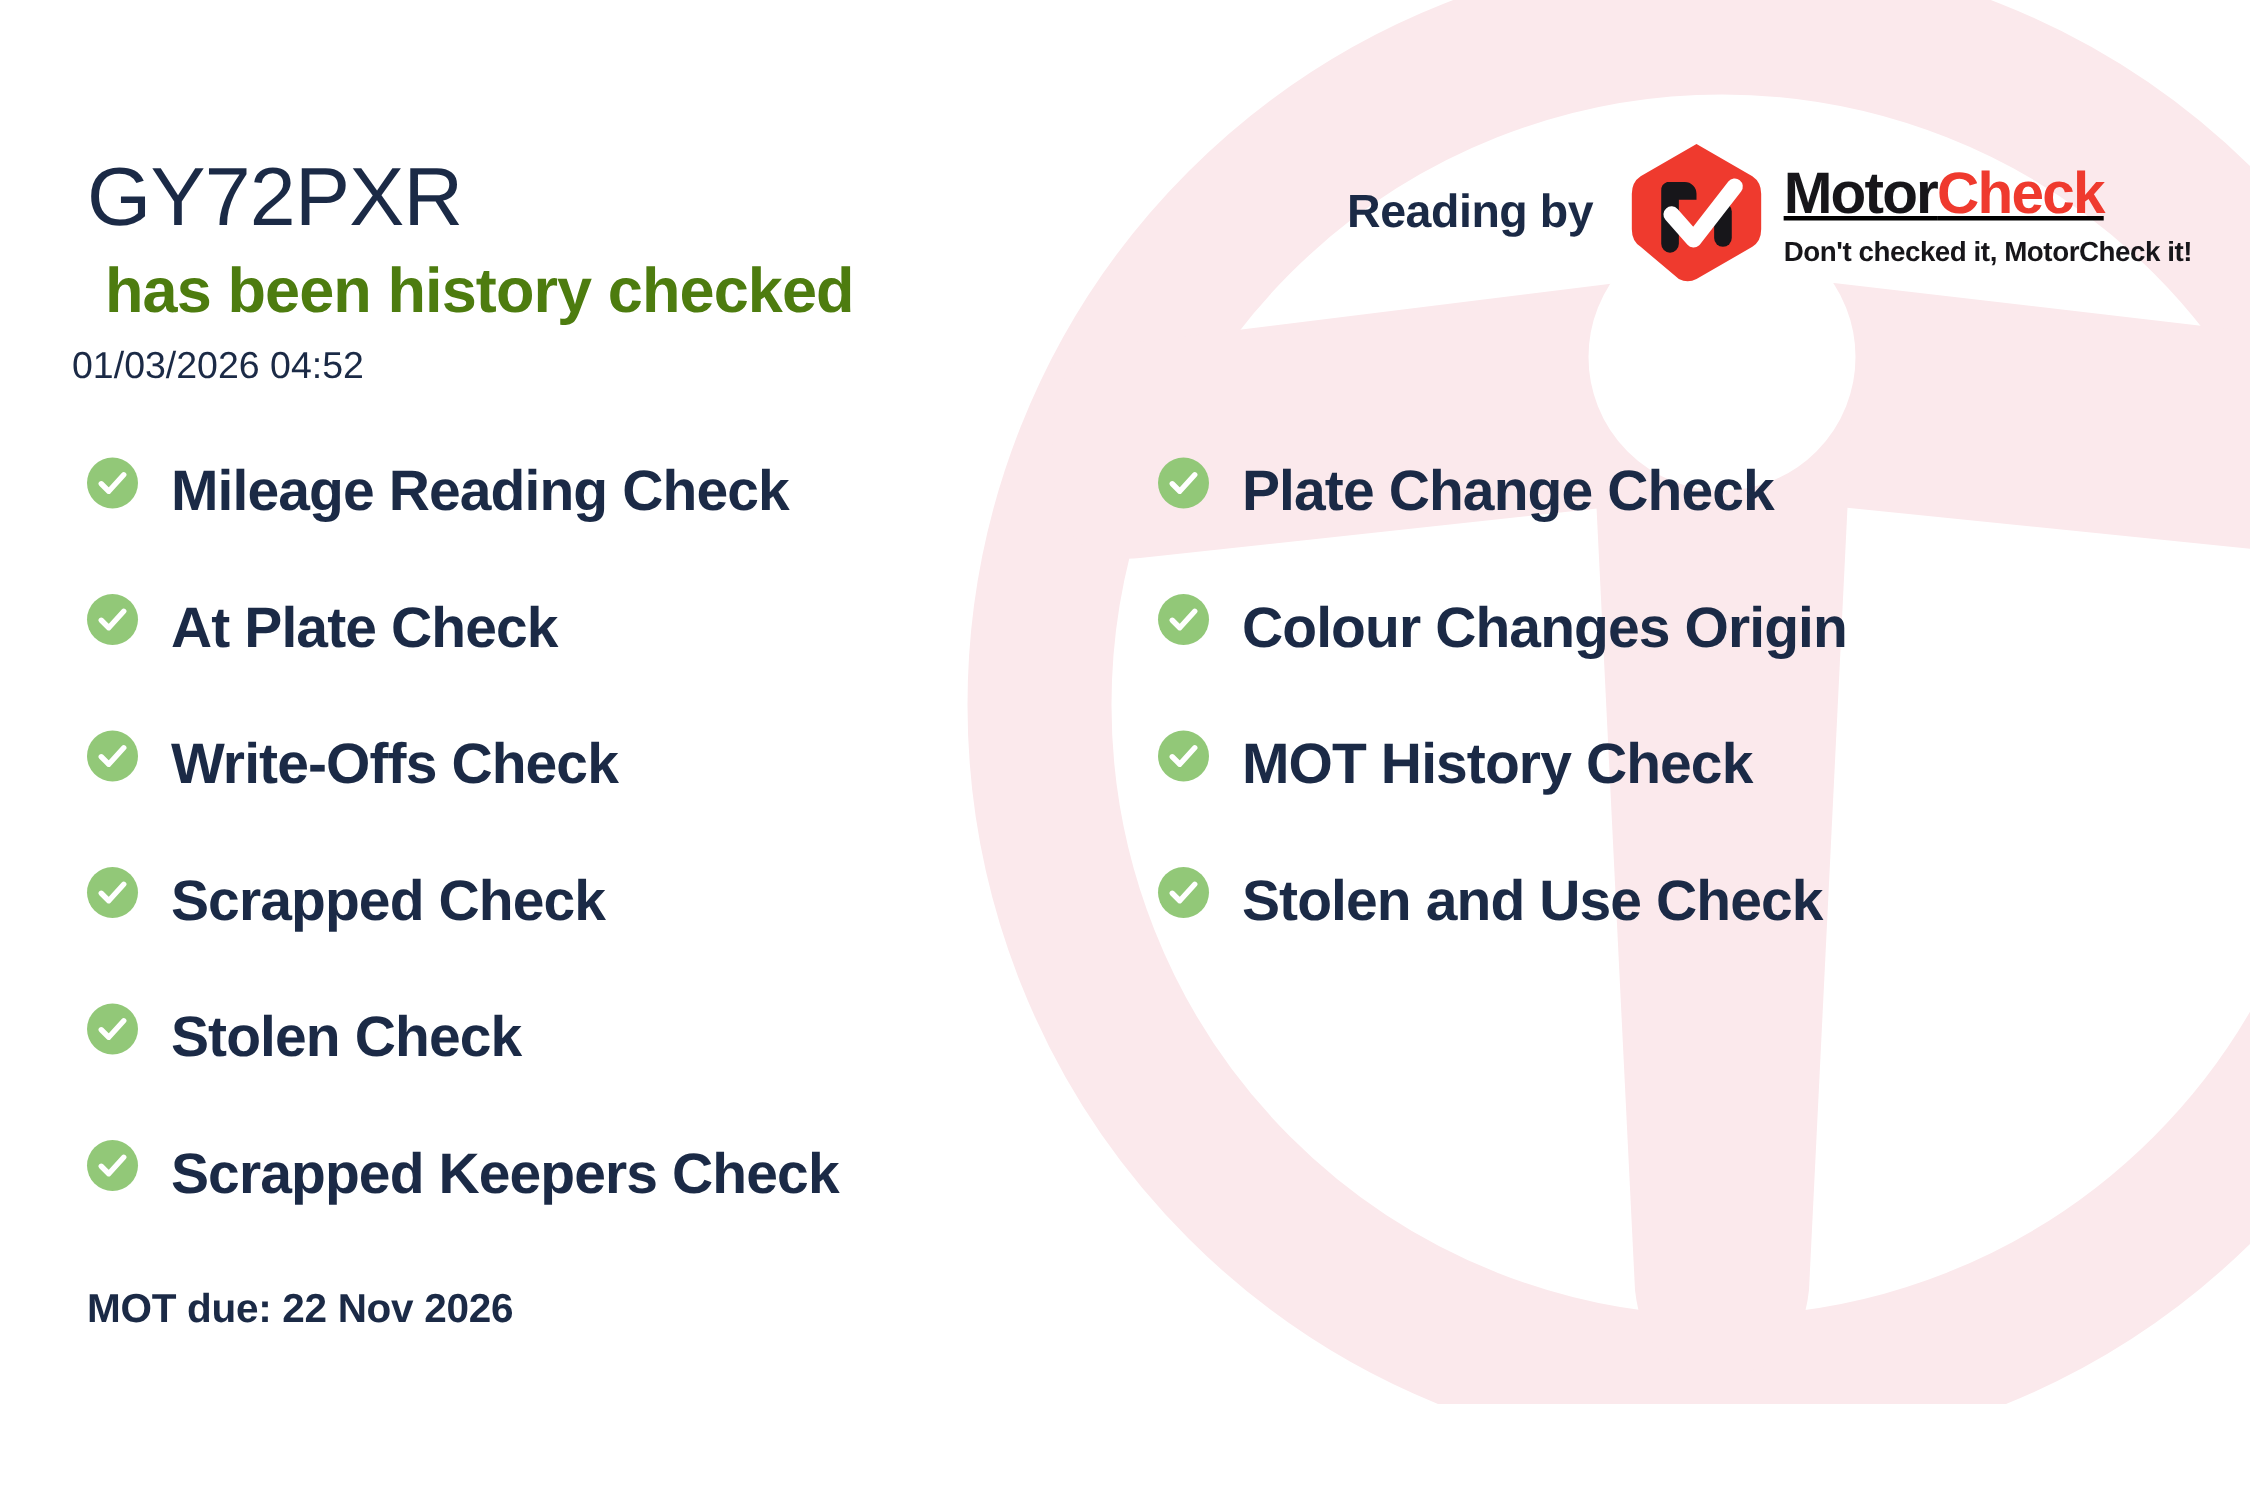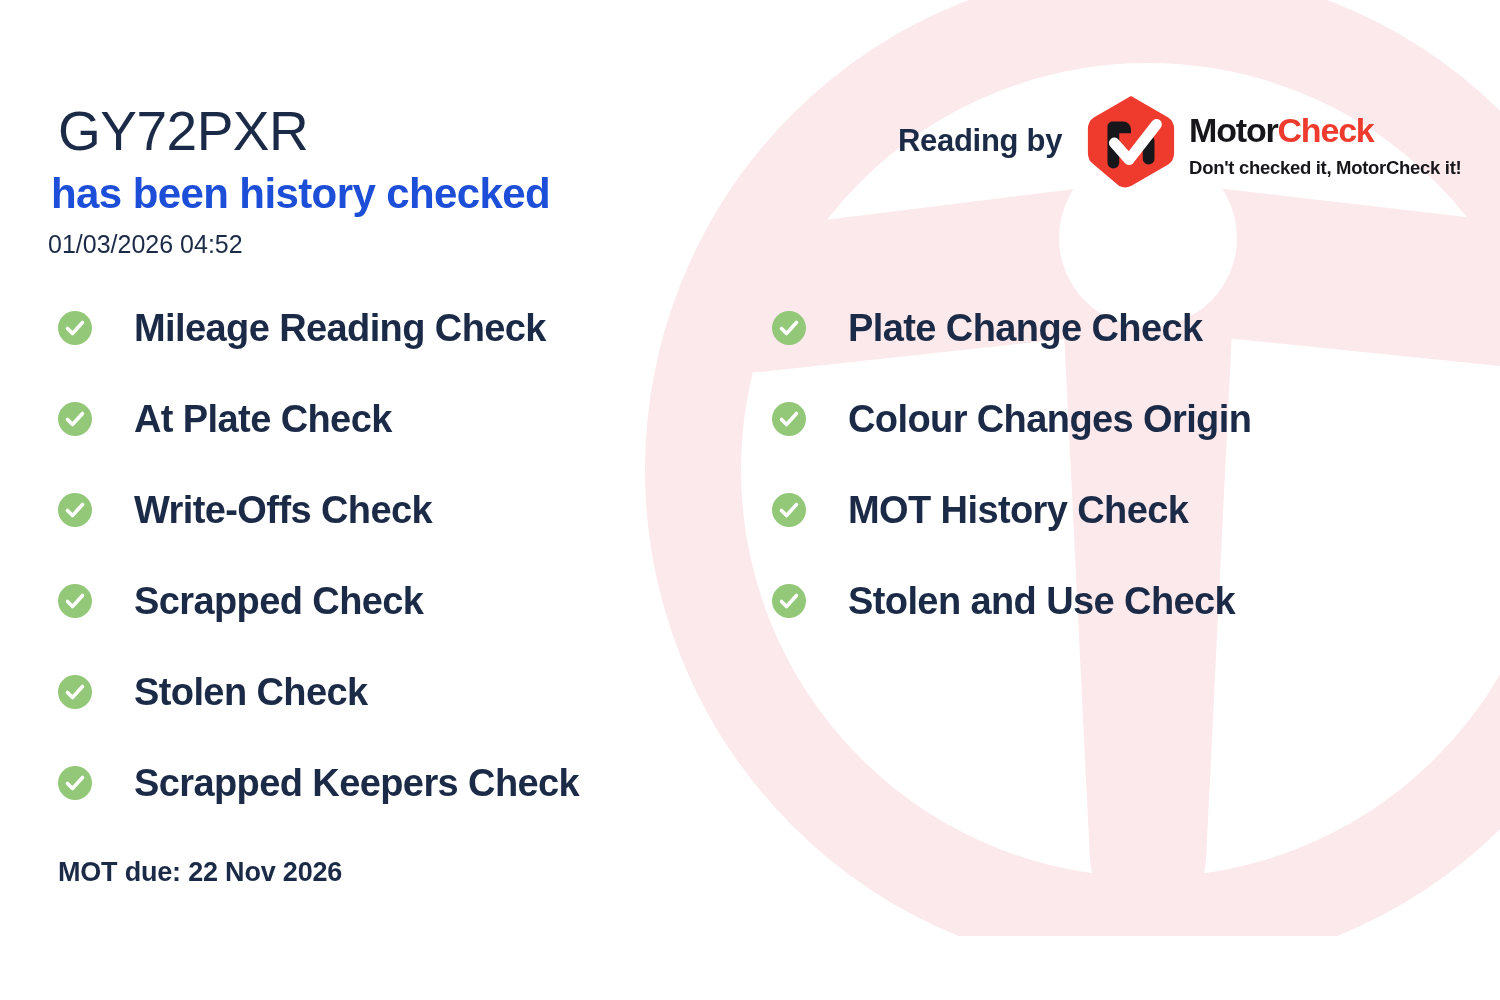--- a/index.html
+++ b/index.html
@@ -17,43 +17,43 @@
 
   
   .content{position:absolute;inset:0;}
 
   .plate{
     position:absolute;left:58px;top:101px;
     font-size:55px;line-height:60px;font-weight:400;
     letter-spacing:-0.5px;color:#1b2a46;white-space:nowrap;
   }
   .subtitle{
-    position:absolute;left:51px;top:168px;
+    position:absolute;left:70px;top:168px;
     font-size:42px;line-height:52px;font-weight:700;
-    letter-spacing:-0.6px;color:#1d4ed8;white-space:nowrap;
+    letter-spacing:-0.6px;color:#4d7c0f;white-space:nowrap;
   }
   .timestamp{
     position:absolute;left:48px;top:228px;
     font-size:25px;line-height:32px;font-weight:400;
     letter-spacing:0px;color:#1b2a46;white-space:nowrap;
   }
   .mot-due{
     position:absolute;left:58px;top:855px;
     font-size:27px;line-height:34px;font-weight:700;
     letter-spacing:-0.2px;color:#1b2a46;white-space:nowrap;
   }
 
   
   .col{position:absolute;}
   .col-left{left:58px;top:305px;width:700px;}
   .col-right{left:772px;top:305px;width:640px;}
 
   .check-item{
-    display:flex;align-items:center;
-    height:46px;margin-bottom:45px;gap:20px;
+    display:flex;
+    height:46px;margin-bottom:45px;
   }
   .check-icon{
     flex:0 0 auto;width:34px;height:34px;border-radius:50%;
     background:#92c878;position:relative;margin-right:22px;
   }
   .check-icon svg{position:absolute;left:0;top:0;width:34px;height:34px;}
   .check-label{
     font-size:38px;line-height:46px;font-weight:700;
     letter-spacing:-0.6px;color:#1b2a46;white-space:nowrap;
   }
@@ -65,22 +65,22 @@
   }
   .powered-by{
     font-size:31px;line-height:40px;font-weight:600;
     letter-spacing:-0.3px;color:#1b2a46;white-space:nowrap;
     margin-right:20px;
   }
   .logo{display:flex;align-items:center;}
   .logo-mark{width:98px;height:98px;flex:0 0 auto;margin-right:9px;}
   .logo-text{display:flex;flex-direction:column;justify-content:center;padding-top:2px;}
   .wordmark{
-    font-size:34px;line-height:50px;font-weight:700;
-    letter-spacing:-1.2px;white-space:nowrap;
+    font-size:39px;line-height:50px;font-weight:700;
+    letter-spacing:-1.2px;white-space:nowrap;text-decoration:underline;
   }
   .wordmark .motor{color:#17161a;}
   .wordmark .checkword{color:#ef3a2e;}
   .tagline{
     font-size:18.5px;line-height:22px;font-weight:700;
     letter-spacing:-0.3px;color:#17161a;white-space:nowrap;
     margin-top:2px;
   }
 </style>
 </head>

